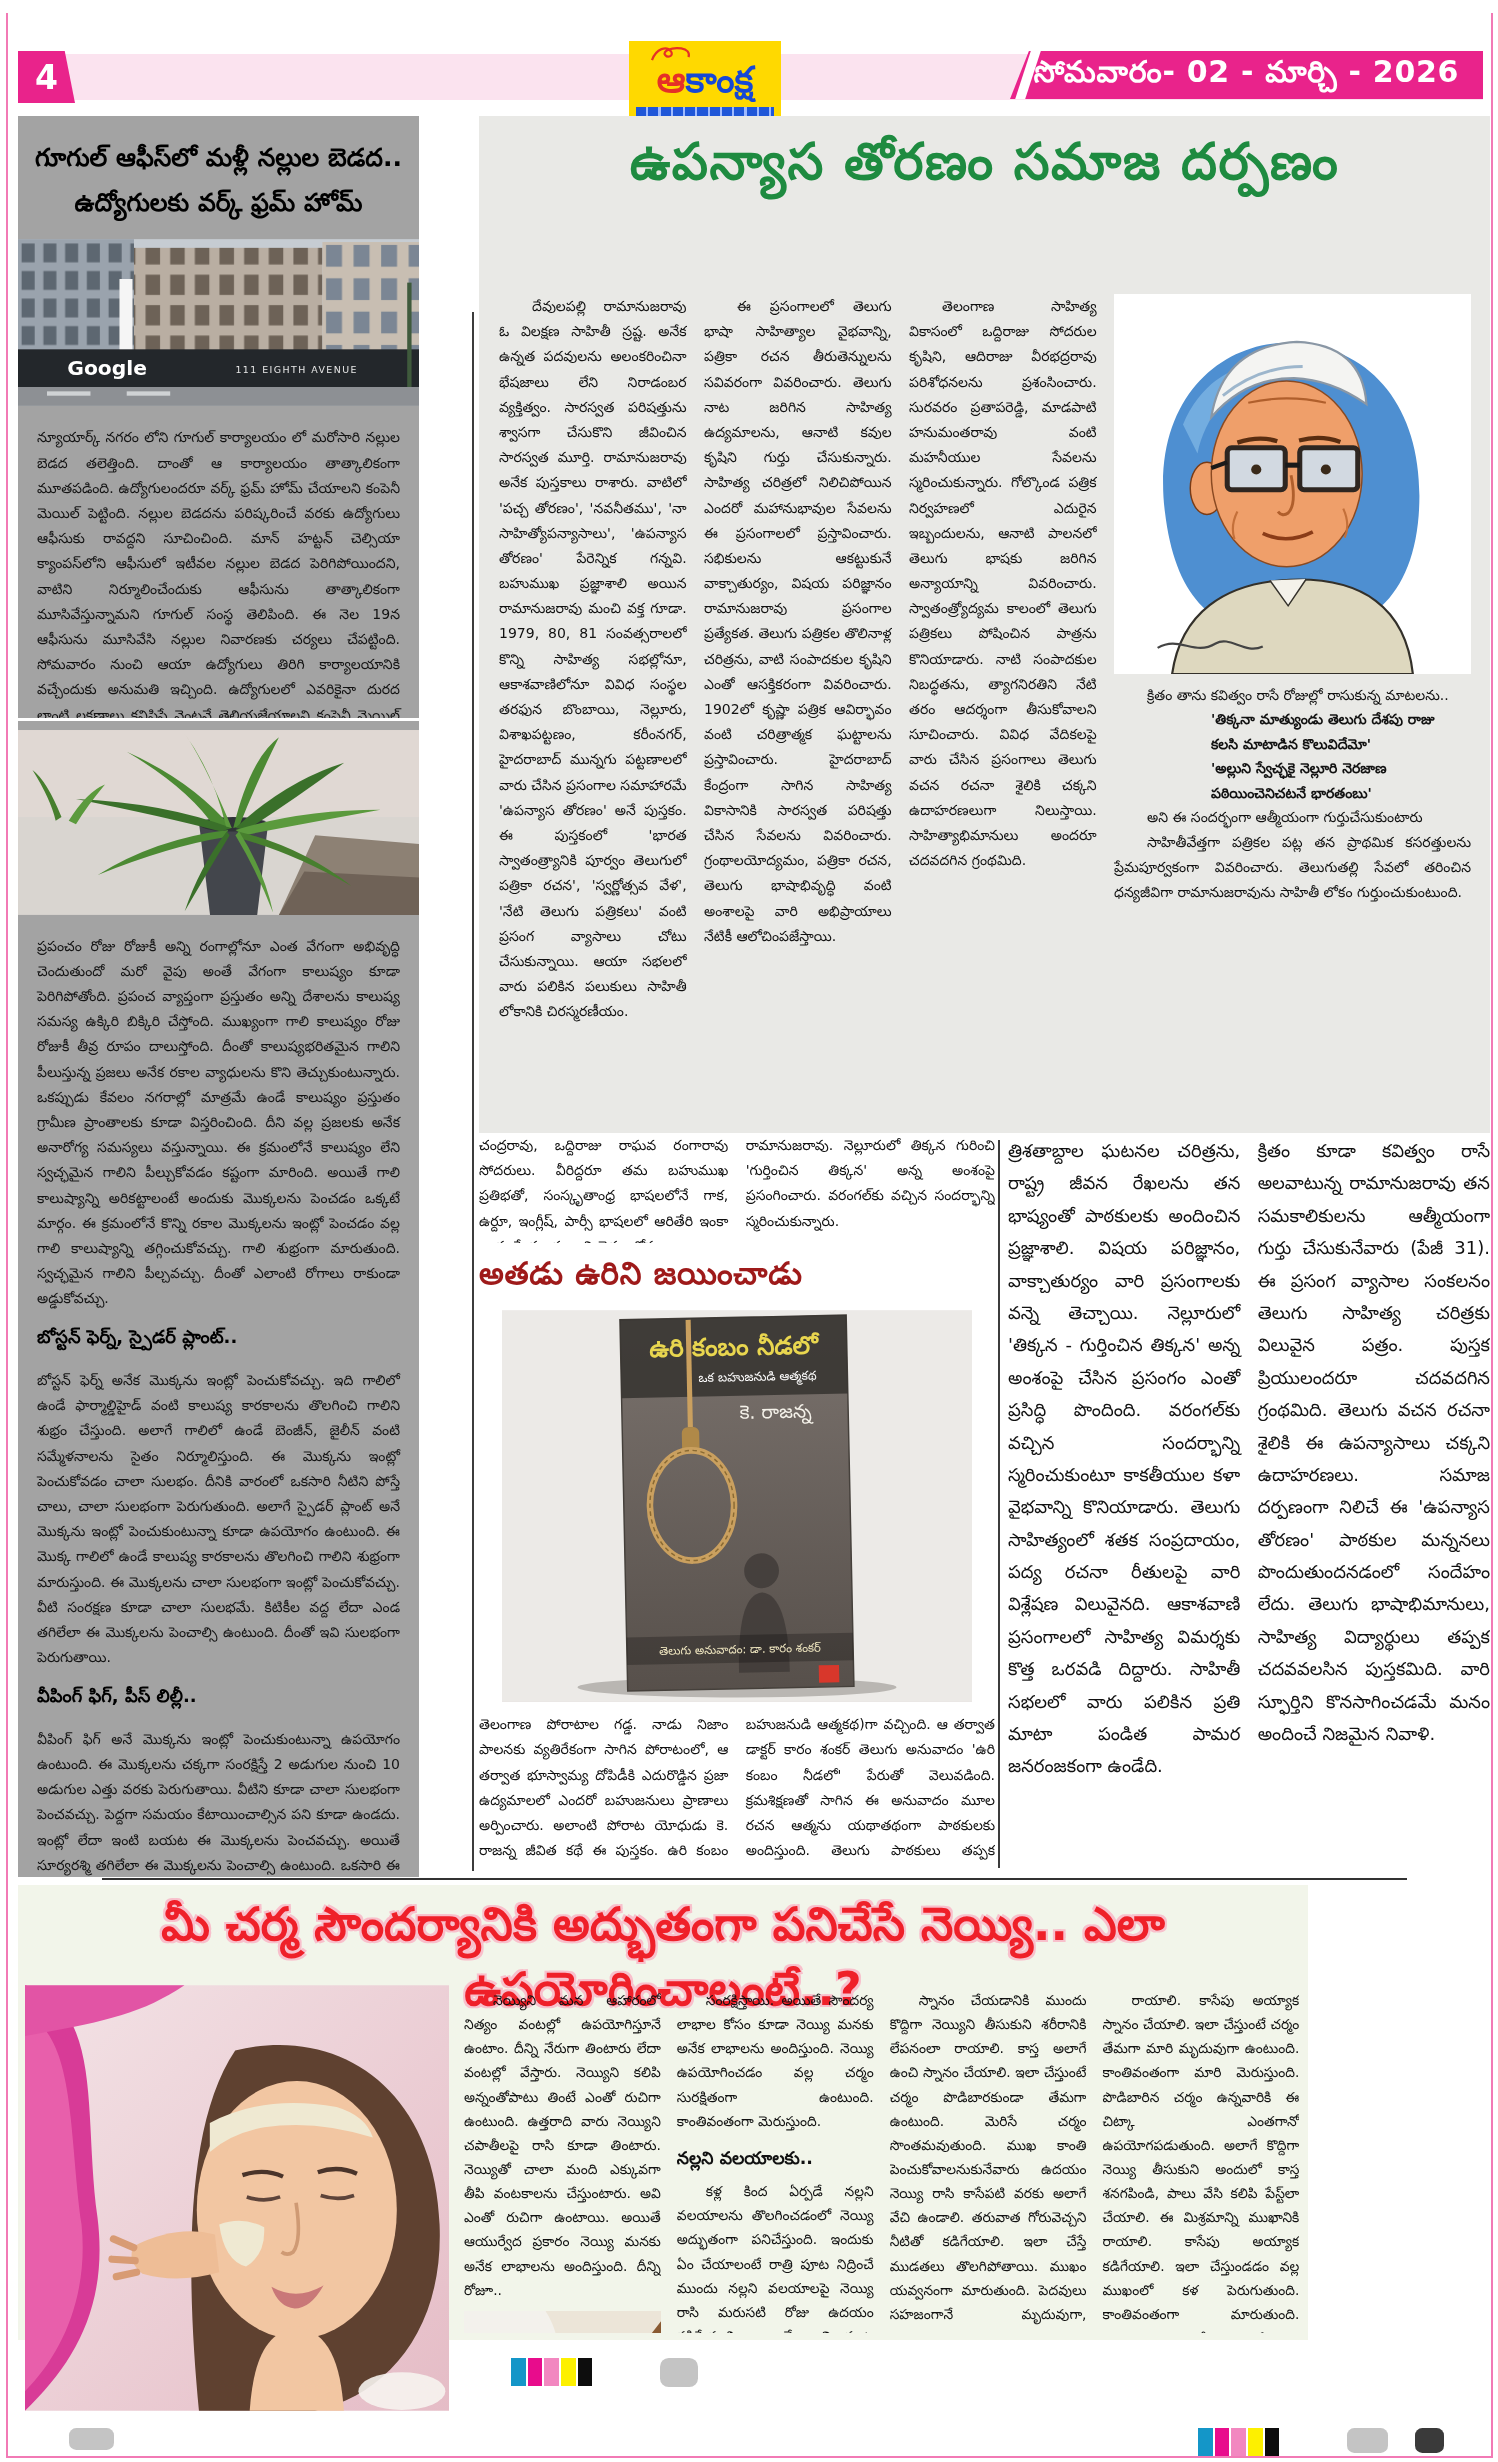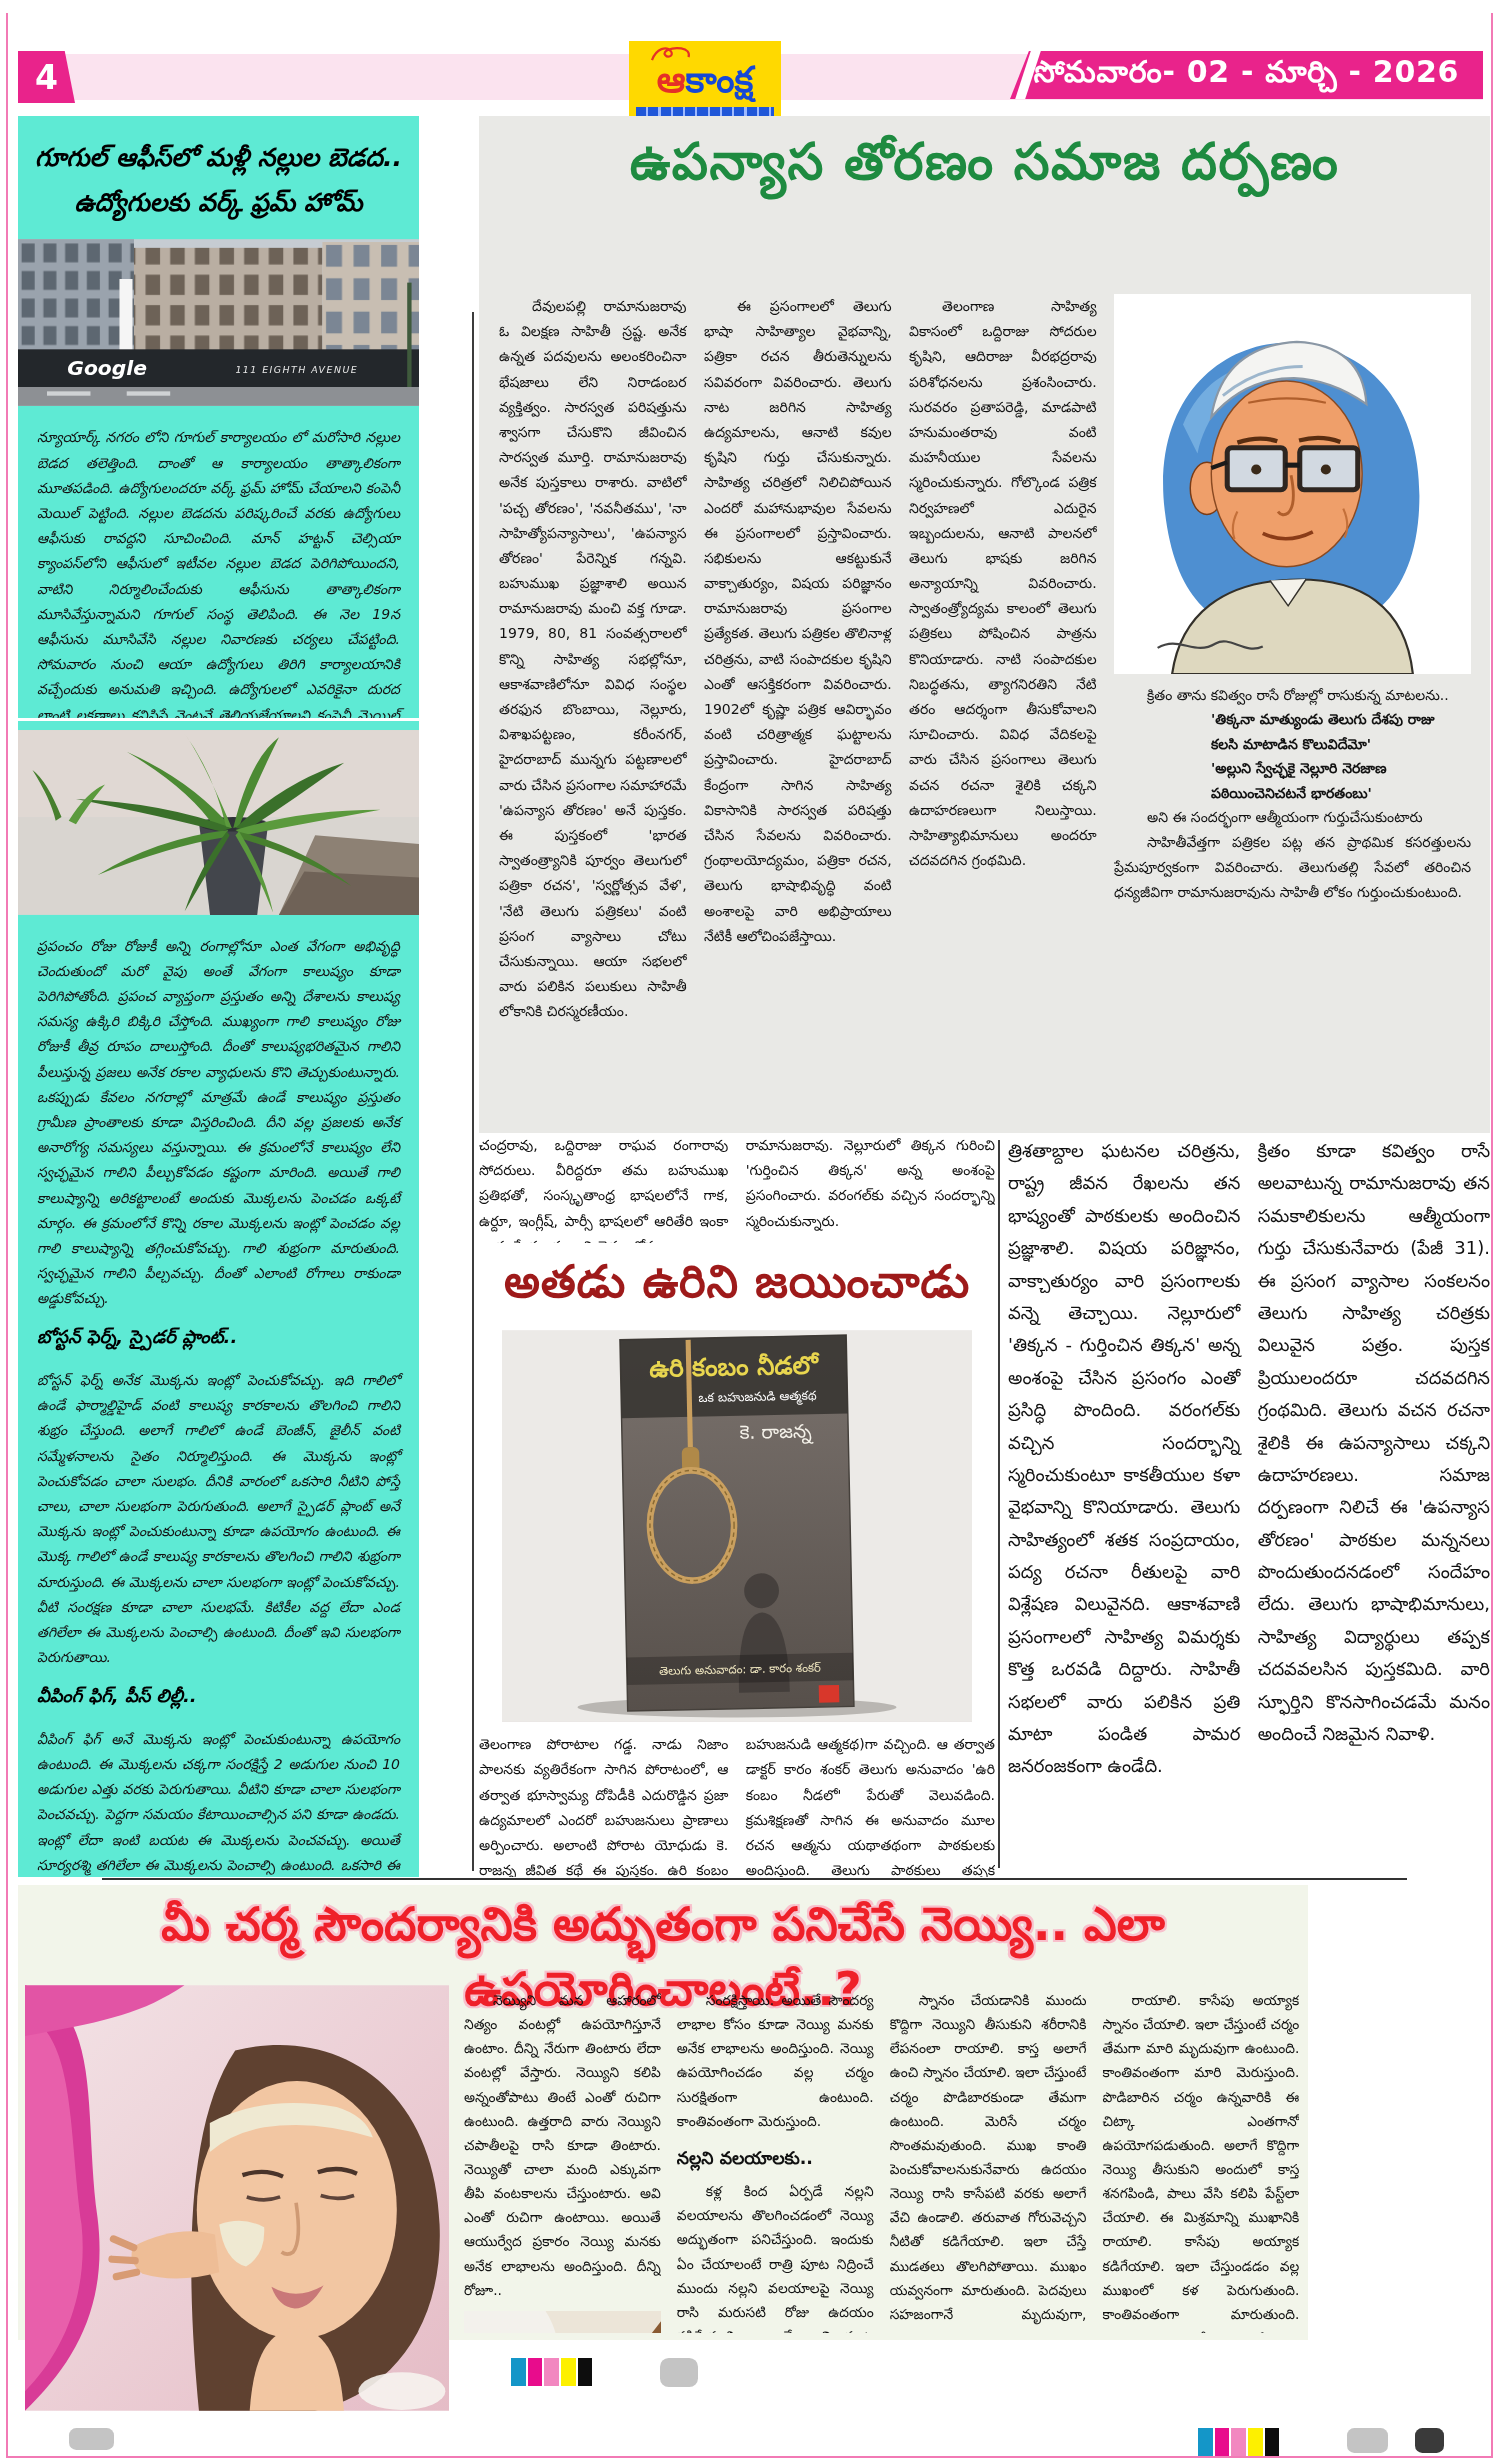--- a/index.html
+++ b/index.html
@@ -19,21 +19,21 @@
   .logo-first{color:#e53127;}
   .logo-rest{color:#1648d6;}
   .logo-strip{position:absolute;left:7.3px;right:7.3px;bottom:5px;height:9.4px;background:#2057d8;
         background-image:repeating-linear-gradient(90deg,#2057d8 0 10px,#9db9ff 10px 12.3px);}
   .logo-swirl{position:absolute;left:20px;top:2.9px;}
   .date-box{position:absolute;left:1010px;top:51px;width:473px;height:48px;background:#e9238b;
         clip-path:polygon(4% 0,100% 0,100% 100%,0 100%);display:flex;align-items:center;justify-content:center;}
   .date-box::before{content:"";position:absolute;left:13px;top:0;bottom:0;width:10px;background:#fff;transform:skewX(-18deg);}
   .date-box span{color:#fff;font-size:30px;font-weight:800;letter-spacing:0.7px;}
   
-  .panel{position:absolute;left:18px;width:401px;background:#5eead4;overflow:hidden;font-style:italic;}
+  .panel{position:absolute;left:18px;width:401px;background:#a3a3a3;overflow:hidden;}
   .panel-google{top:116px;height:602px;}
   .panel-plants{top:721px;height:1156px;}
   .panel h2{margin:0;padding:19px 11.6px 5.8px;text-align:center;font-size:25px;font-weight:800;line-height:1.8;color:#000;}
   .panel figure{margin:8.7px auto 0;width:424px;}
   .panel p.body{margin:0;padding:16px 19px 0;font-size:14px;line-height:1.8;text-align:justify;color:#131313;}
   .panel h3{margin:14.5px 19px 0;font-size:18px;font-weight:800;color:#000;}
   
   .main-art{position:absolute;left:479px;top:116px;width:1011px;height:1017px;background:#e9e9e6;overflow:hidden;}
   .main-art h1{margin:0;padding-top:16px;text-align:center;font-size:51px;font-weight:800;color:#1e8b40;letter-spacing:1.5px;}
   .main-cols{position:absolute;left:20px;right:19px;top:142px;bottom:10px;display:flex;gap:17.4px;overflow:hidden;}
@@ -46,21 +46,21 @@
   .quote .qline{margin:0;padding-left:64px;font-weight:800;}
   .col4p{margin:4.4px 0 0;text-indent:33px;font-size:14px;line-height:1.8;text-align:justify;}
   
   .vrule-left{position:absolute;left:472px;top:312px;width:1.5px;height:1559px;background:#3c3c3c;}
   .vrule-mid{position:absolute;left:998px;top:1140px;width:1.5px;height:728px;background:#3c3c3c;}
   .hrule-bottom{position:absolute;left:102px;top:1878px;width:1305px;height:1.5px;background:#333;}
   
   .mid-left{position:absolute;left:479px;top:1133px;width:516px;height:744px;overflow:hidden;}
   .mid-top{display:flex;gap:17.4px;height:110px;overflow:hidden;font-size:14px;line-height:1.8;text-align:justify;}
   .mid-top div{flex:1;}
-  .mid-left h2{margin:11.6px 0 0;text-align:center;font-size:45px;font-weight:800;color:#9e1a1a;letter-spacing:0.7px;}
+  .mid-left h2{margin:11.6px 0 0;font-size:31px;font-weight:800;color:#9e1a1a;letter-spacing:0.7px;}
   .book-fig{margin:11.6px auto 0;width:470px;height:392px;background:linear-gradient(#ffffff,#dddbd8);}
   .mid-caption{display:flex;gap:17.4px;margin-top:10px;height:149px;overflow:hidden;font-size:14px;line-height:1.8;text-align:justify;}
   .mid-caption div{flex:1;}
   .mid-right{position:absolute;left:1008px;top:1135px;width:482px;height:735px;display:flex;gap:17.4px;overflow:hidden;
         font-size:18px;line-height:1.8;text-align:justify;}
   .mid-right div{flex:1;}
   
   .bottom-sec{position:absolute;left:18px;top:1885px;width:1290px;height:455px;background:#f2f5ea;overflow:visible;}
   .bottom-sec h2{margin:0;padding-top:11.6px;text-align:center;font-size:46px;font-weight:800;color:#ef2029;
         text-shadow:2.2px 2.2px 0 #f8c0cc,-2.2px -2.2px 0 #f8c0cc,2.2px -2.2px 0 #f8c0cc,-2.2px 2.2px 0 #f8c0cc;}

